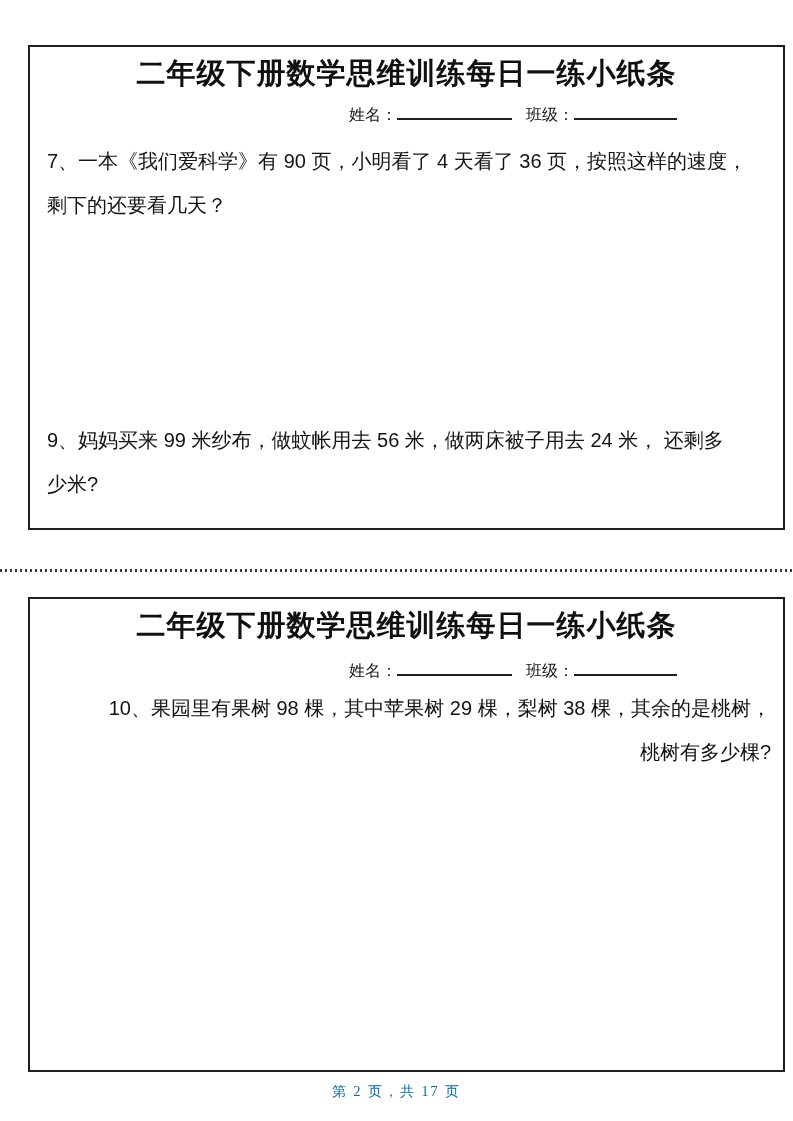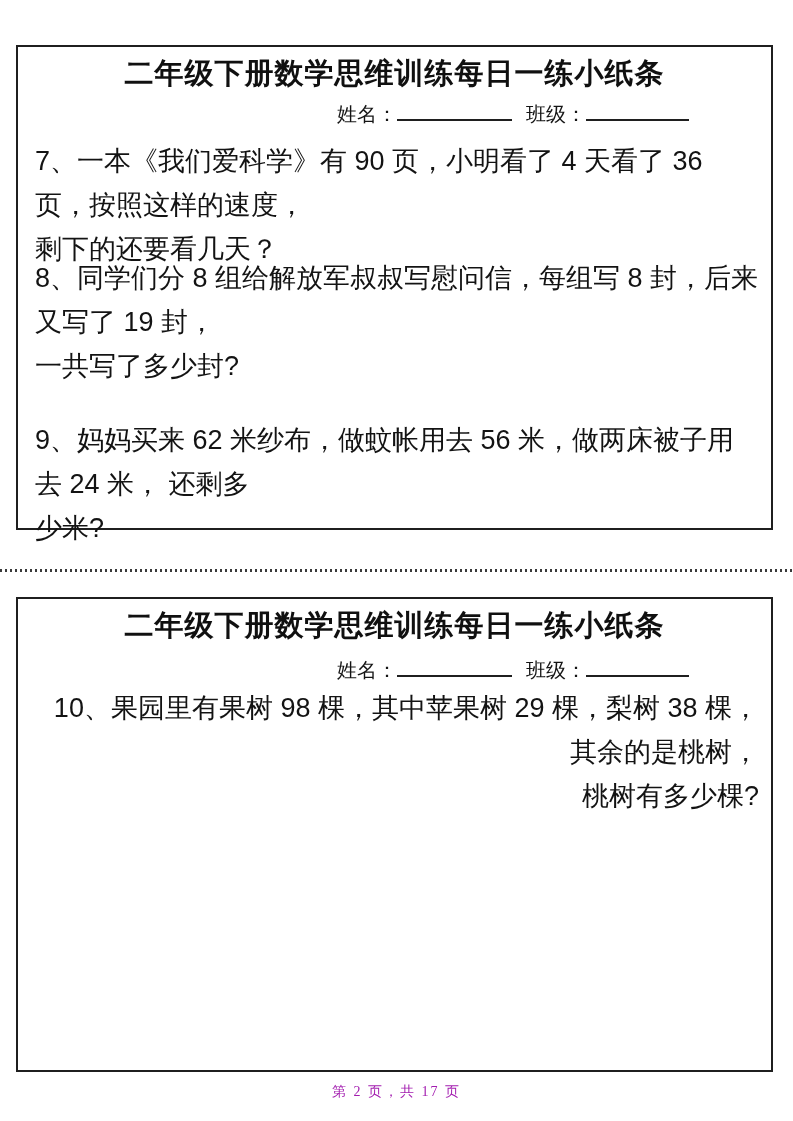--- a/index.html
+++ b/index.html
@@ -11,59 +11,59 @@
     position: relative;
     overflow: hidden;
   }
   .page {
     position: relative;
     width: 793px; height: 1121px;
     background: #ffffff;
   }
   .card {
     position: absolute;
-    left: 16px;
+    left: 28px;
     width: 757px;
     border: 2px solid #1f1f1f;
     background: #ffffff;
   }
   .card-1 { top: 45px; height: 485px; }
   .card-2 { top: 597px; height: 475px; }
   .card-title {
     position: absolute;
     top: 6px; left: 0; right: 0;
     text-align: center;
     font-size: 29px;
     font-weight: 700;
     letter-spacing: 1px;
     line-height: 40px;
     color: #101010;
   }
   .name-line {
     position: absolute;
     left: 319px;
-    font-size: 20px;
+    font-size: 16px;
     line-height: 26px;
     white-space: nowrap;
     color: #141414;
   }
   .card-1 .name-line { top: 54px; }
   .card-2 .name-line { top: 58px; }
   .blank {
     display: inline-block;
     border-bottom: 2px solid #1f1f1f;
     height: 19px;
     vertical-align: baseline;
   }
   .blank-name { width: 115px; margin-right: 14px; }
   .blank-class { width: 103px; }
   .problem {
     position: absolute;
     left: 17px; right: 12px;
-    font-size: 27px;
+    font-size: 20px;
     line-height: 44px;
     white-space: pre-wrap;
     color: #131313;
   }
   .card-1 .problem-a { top: 92px; }
   .card-1 .problem-b { top: 209px; }
   .card-1 .problem-c { top: 371px; }
   .card-2 .problem-a { top: 87px; text-align: right; }
   .card-2 .problem-b { top: 199px; }
   .card-2 .problem-c { top: 309px; }
@@ -73,38 +73,36 @@
     width: 793px; height: 3px;
     background: repeating-linear-gradient(to right, #3a3a3a 0 2px, transparent 2px 5px);
   }
   .page-footer {
     position: absolute;
     top: 1083px; left: 0; right: 0;
     text-align: center;
     font-family: "Liberation Serif", serif;
     font-size: 14px;
     letter-spacing: 2px;
-    color: #a21caf;
+    color: #0369a1;
   }
 </style>
 </head>
 <body>
 
 <div class="page">
 
   <div class="card card-1">
     <div class="card-title">二年级下册数学思维训练每日一练小纸条</div>
     <div class="name-line">
       <span>姓名：</span><span class="blank blank-name"></span><span>班级：</span><span class="blank blank-class"></span>
     </div>
     <p class="problem problem-a">7、一本《我们爱科学》有 90 页，小明看了 4 天看了 36 页，按照这样的速度，
 剩下的还要看几天？</p>
-    <p class="problem problem-b">8、同学们分 8 组给解放军叔叔写慰问信，每组写 8 封，后来又写了 19 封，
-一共写了多少封?</p>
-    <p class="problem problem-c">9、妈妈买来 62 米纱布，做蚊帐用去 56 米，做两床被子用去 24 米， 还剩多
+    <p class="problem problem-c">9、妈妈买来 99 米纱布，做蚊帐用去 56 米，做两床被子用去 24 米， 还剩多
 少米?</p>
   </div>
 
   <div class="cut-divider"></div>
 
   <div class="card card-2">
     <div class="card-title">二年级下册数学思维训练每日一练小纸条</div>
     <div class="name-line">
       <span>姓名：</span><span class="blank blank-name"></span><span>班级：</span><span class="blank blank-class"></span>
     </div>

